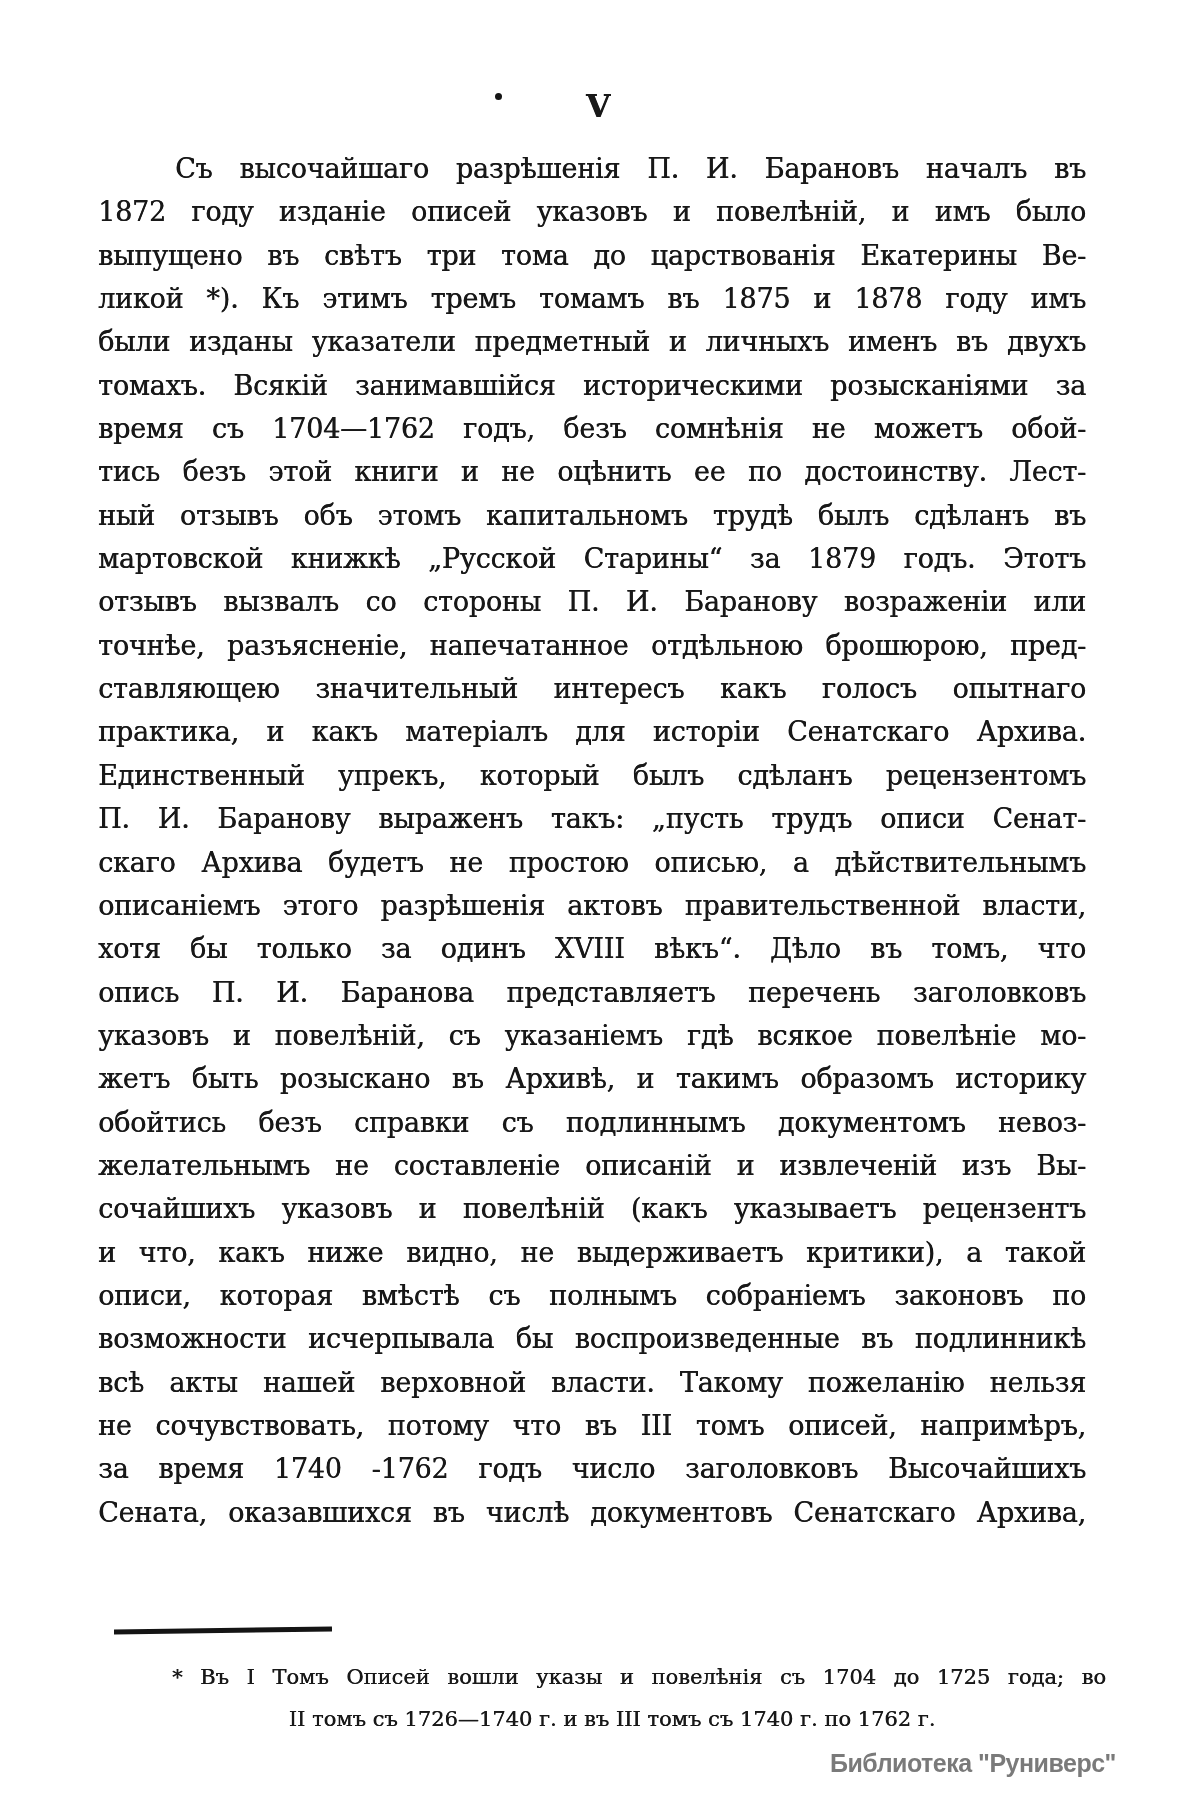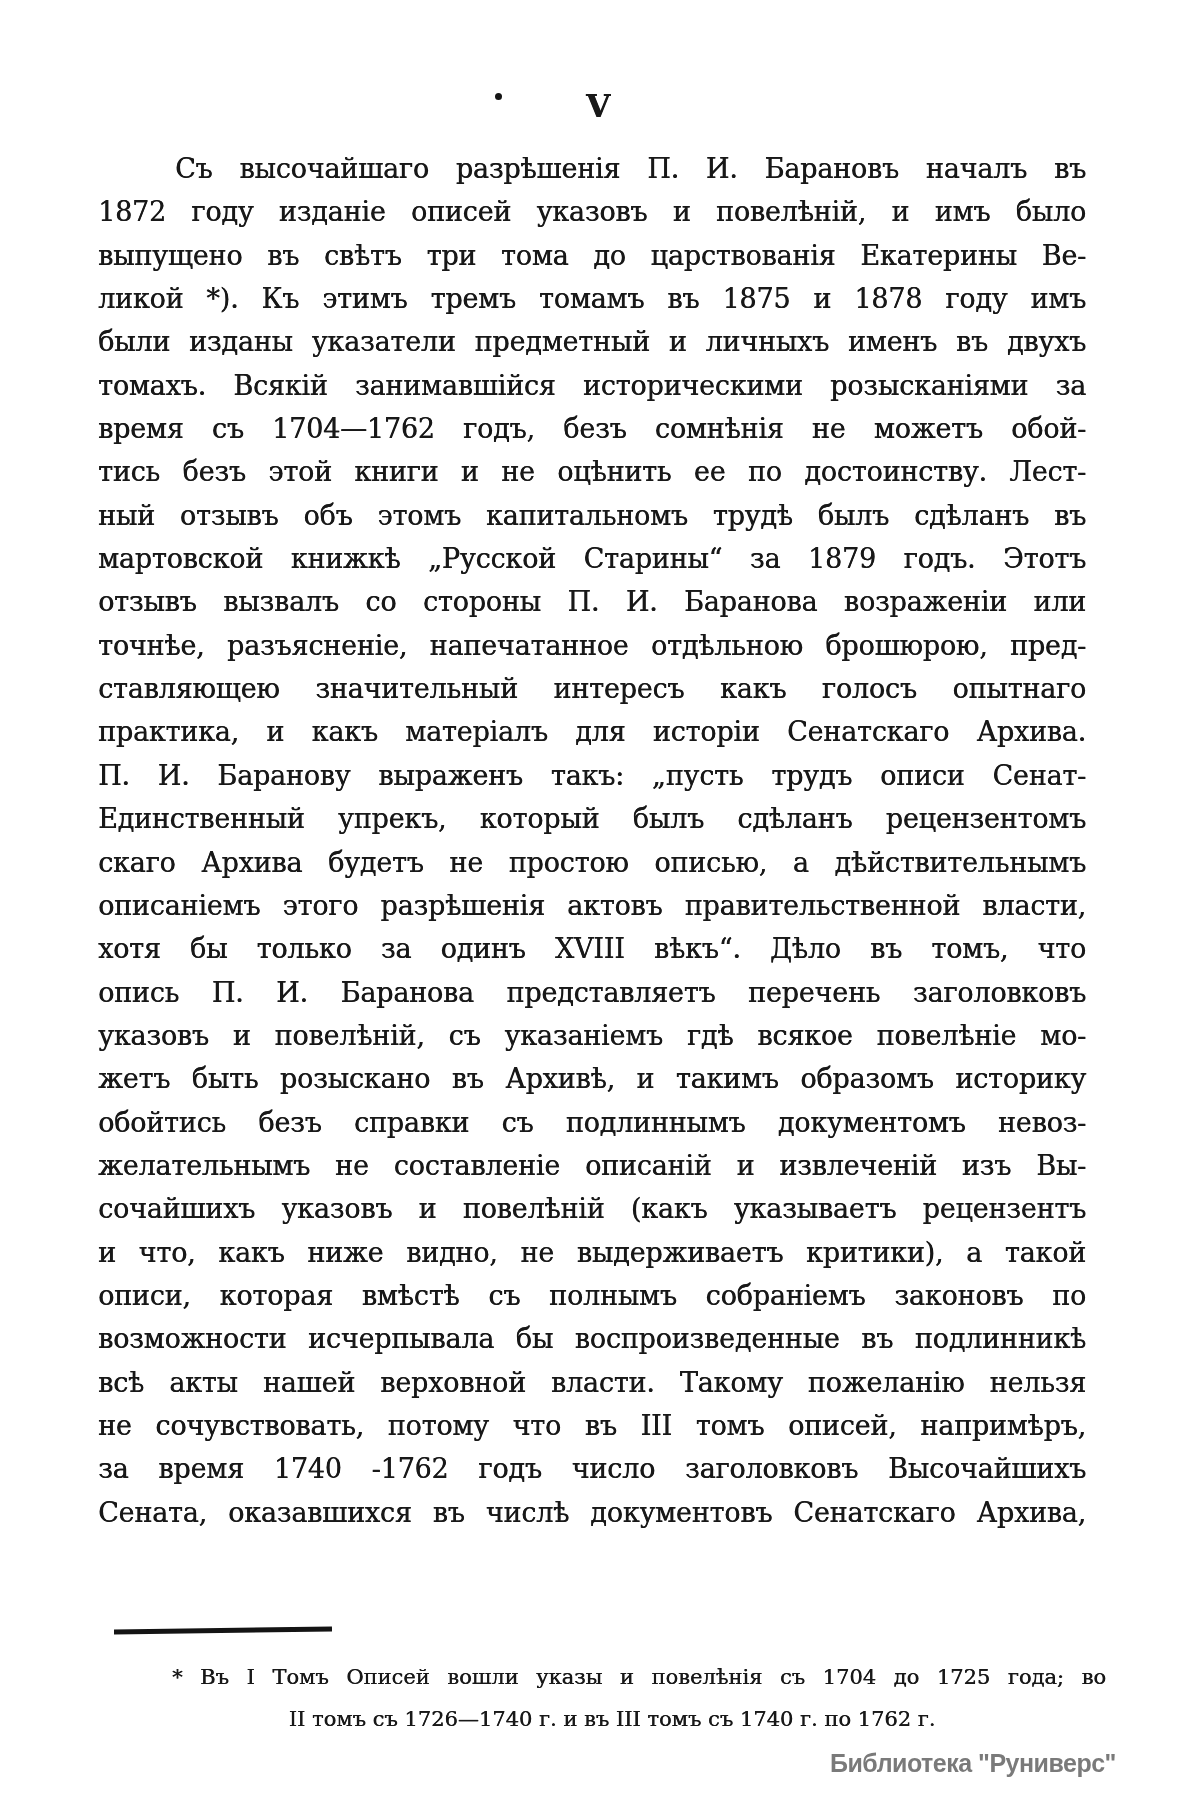--- a/index.html
+++ b/index.html
@@ -90,26 +90,26 @@
     <div class="line">Съ высочайшаго разрѣшенія П. И. Барановъ началъ въ</div>
     <div class="line">1872 году изданіе описей указовъ и повелѣній, и имъ было</div>
     <div class="line">выпущено въ свѣтъ три тома до царствованія Екатерины Ве-</div>
     <div class="line">ликой *). Къ этимъ тремъ томамъ въ 1875 и 1878 году имъ</div>
     <div class="line">были изданы указатели предметный и личныхъ именъ въ двухъ</div>
     <div class="line">томахъ. Всякій занимавшійся историческими розысканіями за</div>
     <div class="line">время съ 1704—1762 годъ, безъ сомнѣнія не можетъ обой-</div>
     <div class="line">тись безъ этой книги и не оцѣнить ее по достоинству. Лест-</div>
     <div class="line">ный отзывъ объ этомъ капитальномъ трудѣ былъ сдѣланъ въ</div>
     <div class="line">мартовской книжкѣ „Русской Старины“ за 1879 годъ. Этотъ</div>
-    <div class="line">отзывъ вызвалъ со стороны П. И. Баранова возраженіи или</div>
+    <div class="line">отзывъ вызвалъ со стороны П. И. Баранову возраженіи или</div>
     <div class="line">точнѣе, разъясненіе, напечатанное отдѣльною брошюрою, пред-</div>
     <div class="line">ставляющею значительный интересъ какъ голосъ опытнаго</div>
     <div class="line">практика, и какъ матеріалъ для исторіи Сенатскаго Архива.</div>
+    <div class="line">Единственный упрекъ, который былъ сдѣланъ рецензентомъ</div>
     <div class="line">П. И. Баранову выраженъ такъ: „пусть трудъ описи Сенат-</div>
-    <div class="line">Единственный упрекъ, который былъ сдѣланъ рецензентомъ</div>
     <div class="line">скаго Архива будетъ не простою описью, а дѣйствительнымъ</div>
     <div class="line">описаніемъ этого разрѣшенія актовъ правительственной власти,</div>
     <div class="line">хотя бы только за одинъ XVIII вѣкъ“. Дѣло въ томъ, что</div>
     <div class="line">опись П. И. Баранова представляетъ перечень заголовковъ</div>
     <div class="line">указовъ и повелѣній, съ указаніемъ гдѣ всякое повелѣніе мо-</div>
     <div class="line">жетъ быть розыскано въ Архивѣ, и такимъ образомъ историку</div>
     <div class="line">обойтись безъ справки съ подлиннымъ документомъ невоз-</div>
     <div class="line">желательнымъ не составленіе описаній и извлеченій изъ Вы-</div>
     <div class="line">сочайшихъ указовъ и повелѣній (какъ указываетъ рецензентъ</div>
     <div class="line">и что, какъ ниже видно, не выдерживаетъ критики), а такой</div>

